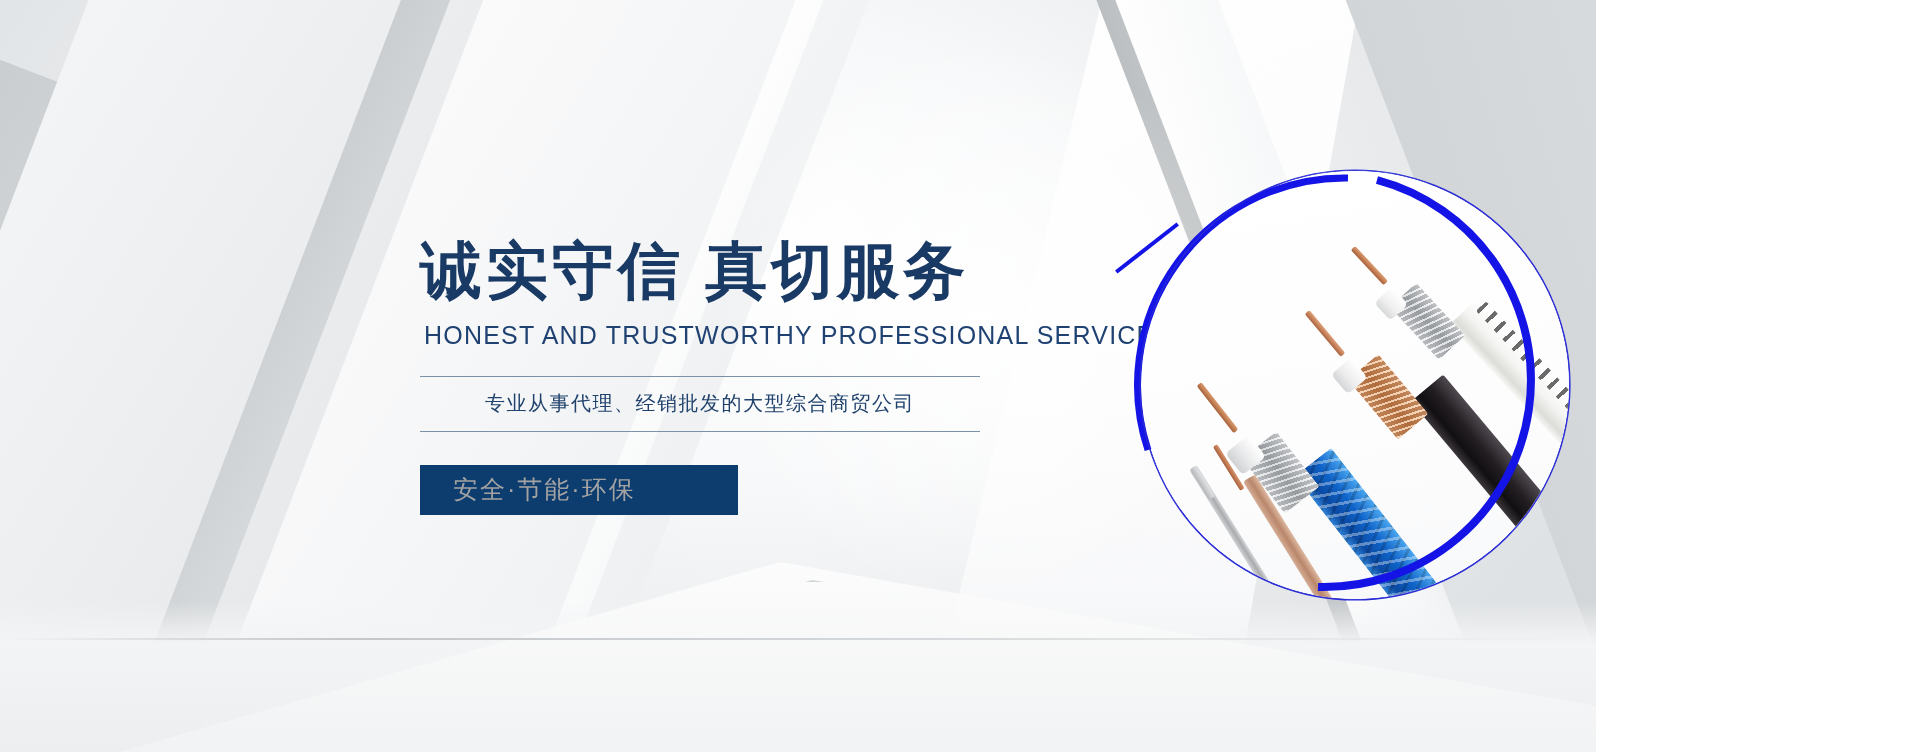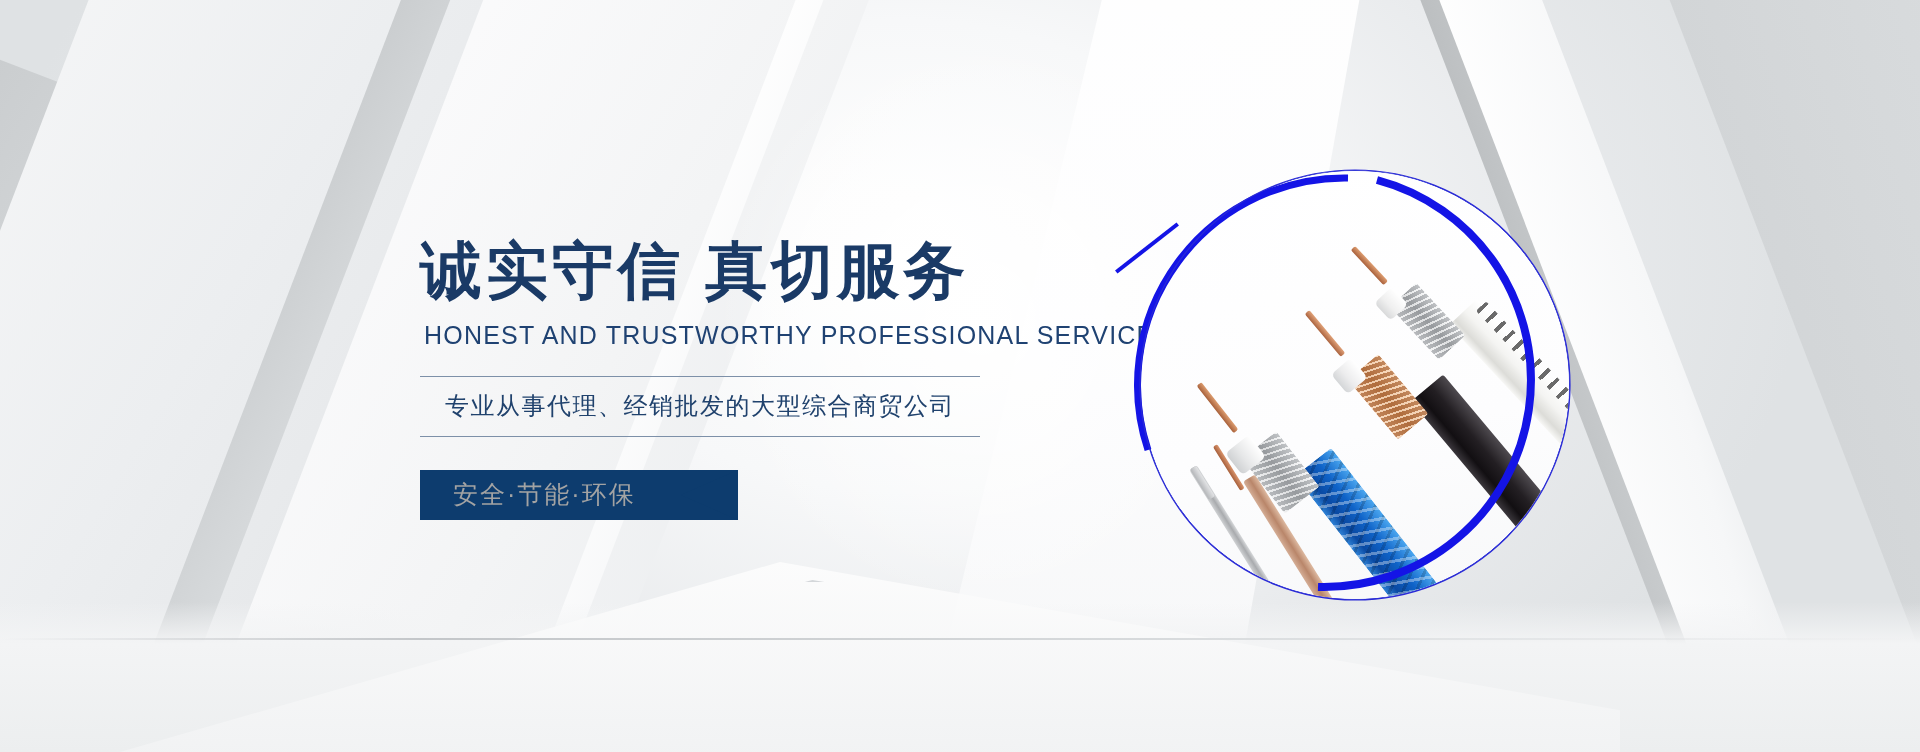--- a/index.html
+++ b/index.html
@@ -3,21 +3,21 @@
 <meta charset="utf-8">
 <title>Banner</title>
 <style>
   html,body{margin:0;padding:0;background:#fff;}
   body{
     font-family:"Liberation Sans","DejaVu Sans",sans-serif;
     -webkit-font-smoothing:antialiased;
   }
   #banner{
     position:relative;
-    width:1920px;
+    width:1596px;
     height:752px;
     overflow:hidden;
     background:#e8eaec;
   }
 
   
   .bg{position:absolute;inset:0;overflow:hidden;}
   .bg-base{
     position:absolute;inset:0;
     background:
@@ -130,21 +130,21 @@
   }
   .desc-wrap{
     margin-top:26px;
     width:560px;
     border-top:1px solid #7d90a8;
     border-bottom:1px solid #7d90a8;
     padding:13px 0 14px 0;
     text-align:center;
   }
   .desc{
-    font-size:24px;
+    font-size:20px;
     color:#20426d;
     letter-spacing:1.5px;
     white-space:nowrap;
   }
   .ribbon{
     position:relative;
     margin-top:33px;
     width:318px;
     height:50px;
     background:#0d3c6e;

